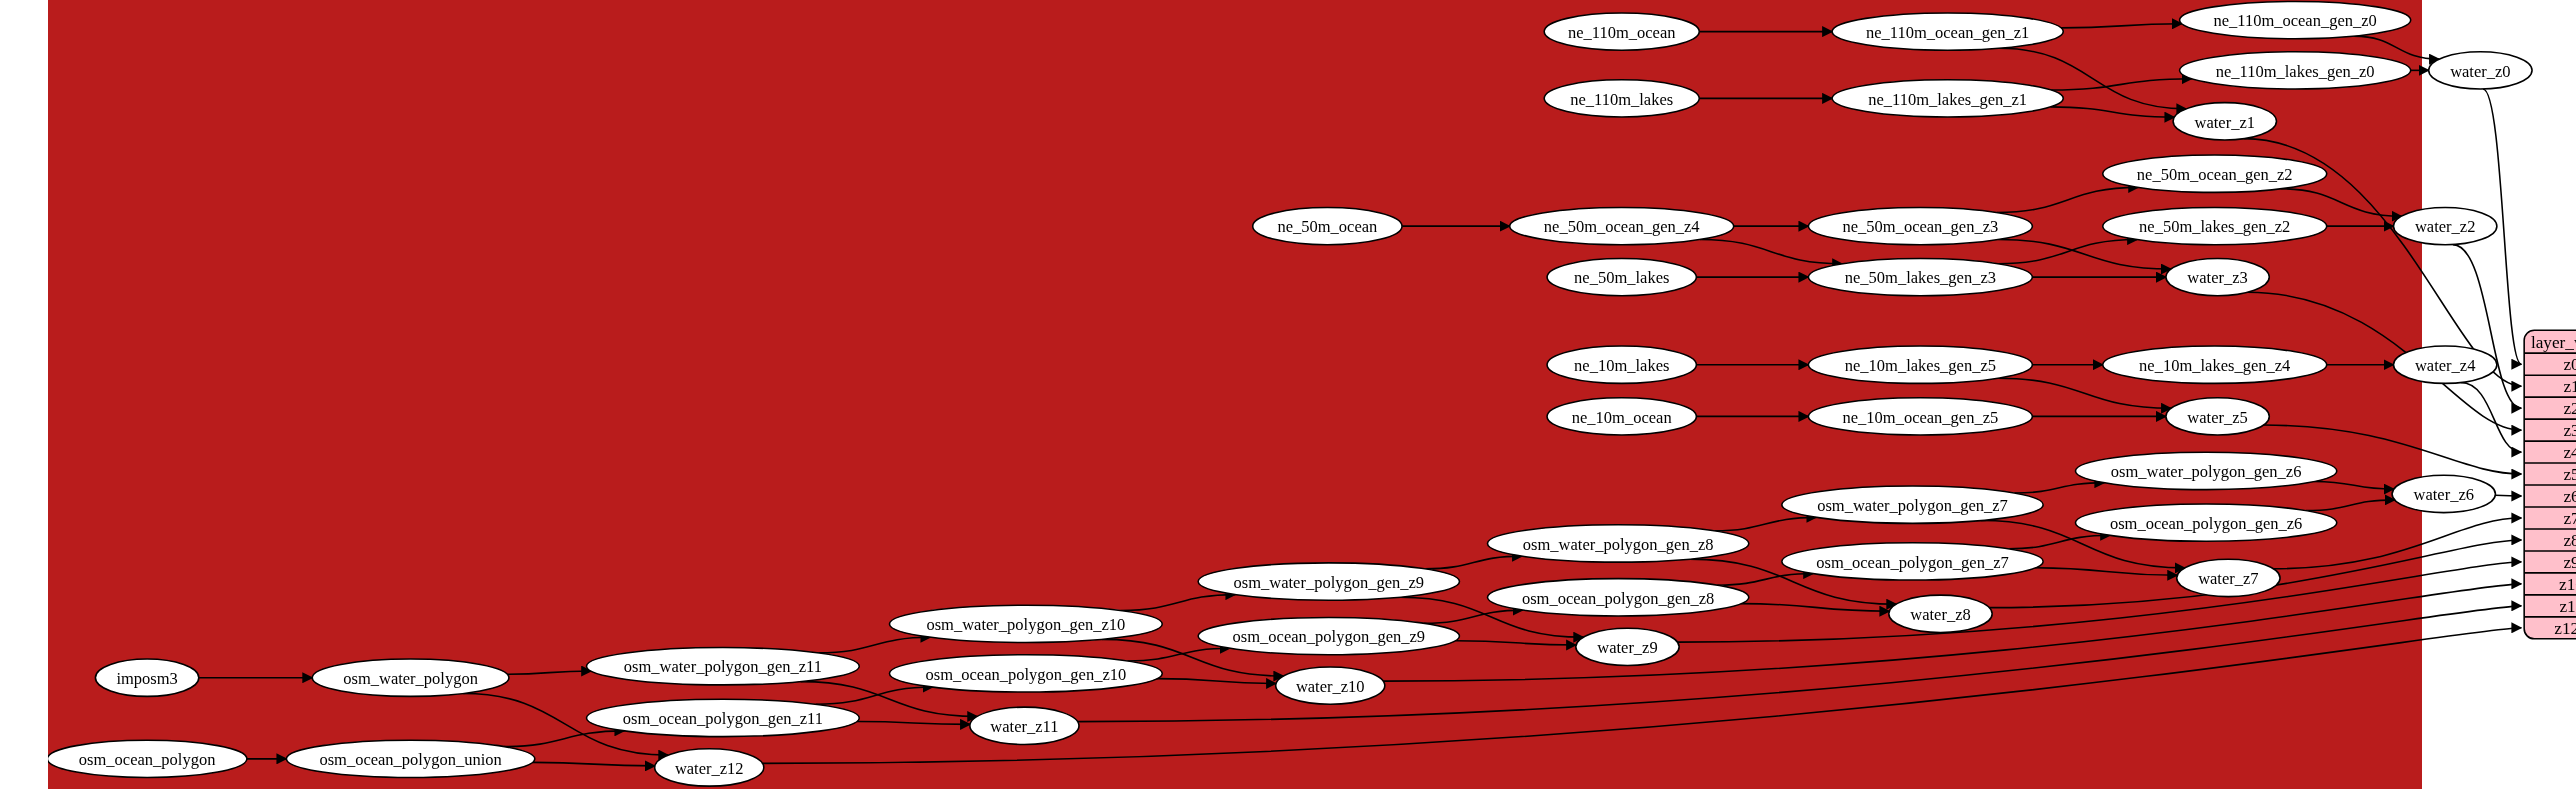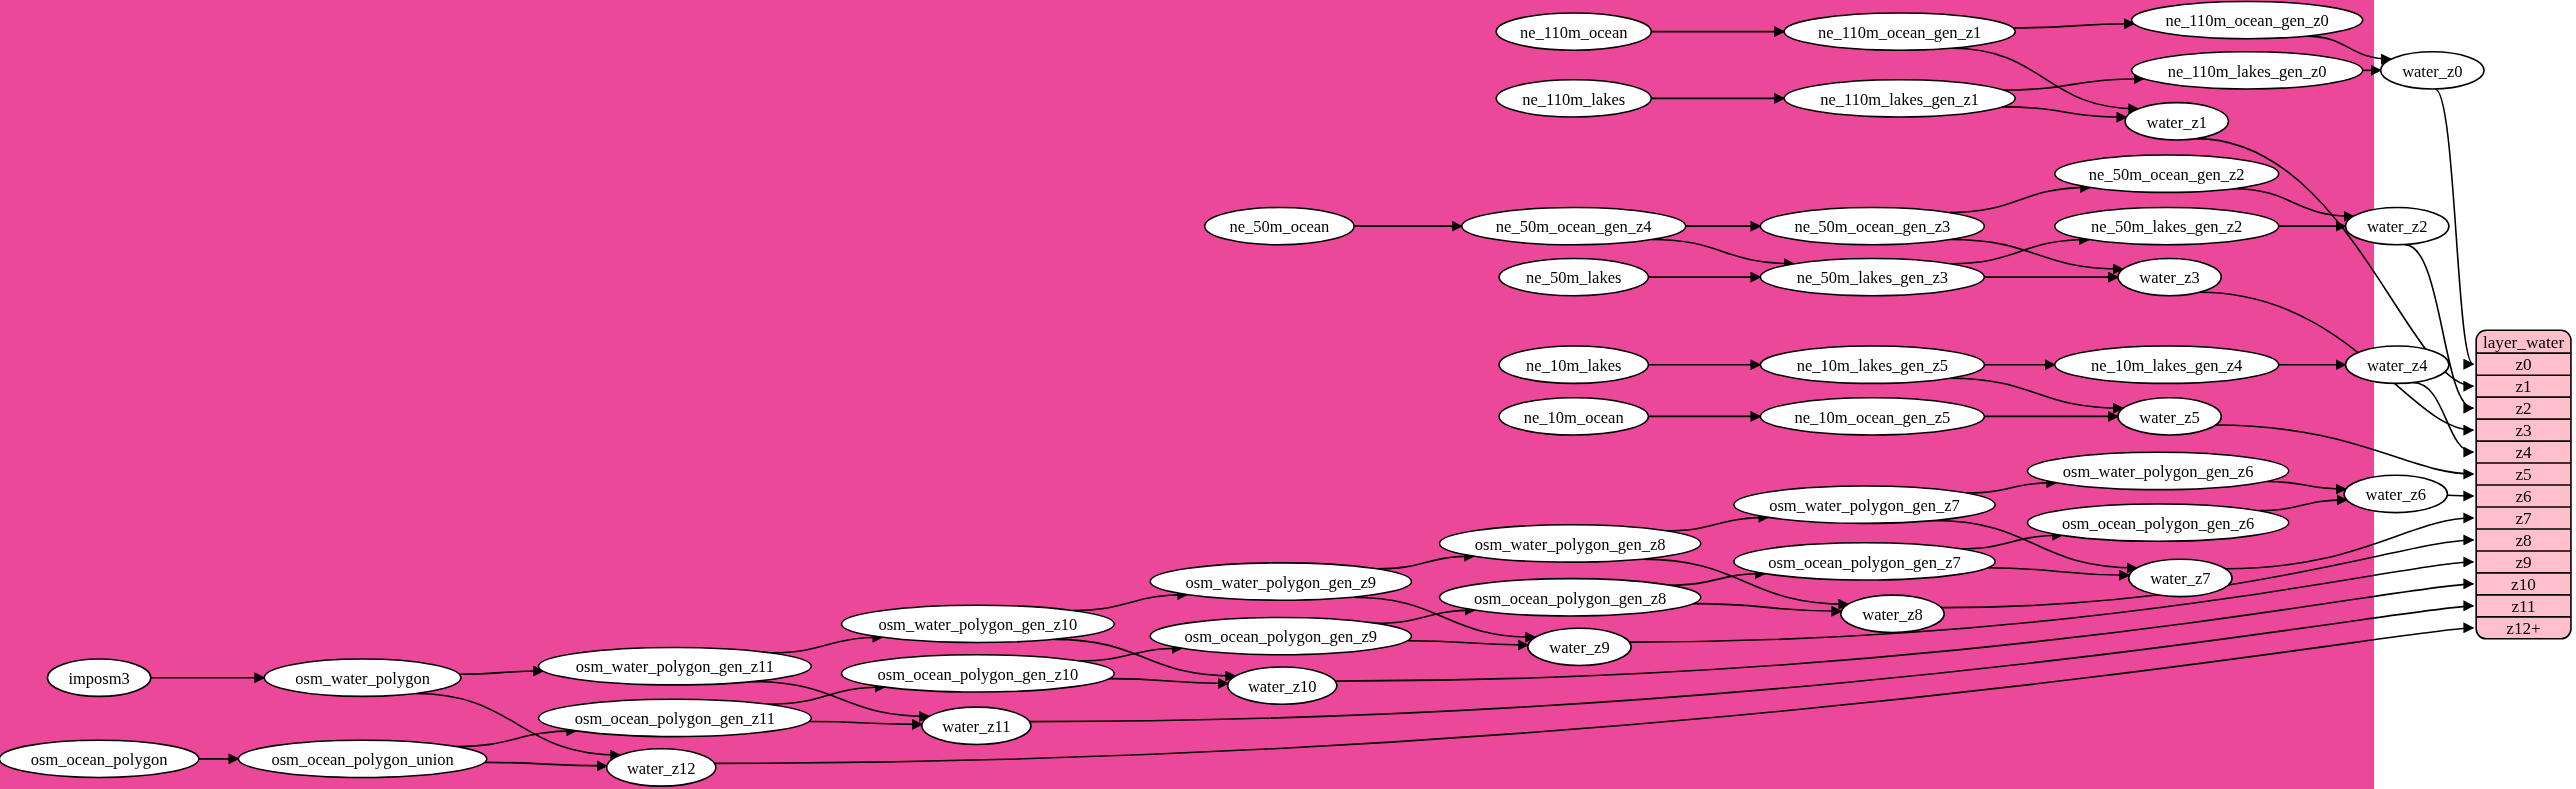--- a/index.html
+++ b/index.html
@@ -1,17 +1,17 @@
 <!DOCTYPE html>
 <html style="font-size:11.5px"><head>
 <meta charset="utf-8">
 <style>
   html,body{margin:0;padding:0;background:#ffffff;}
-  #stage{position:relative;width:2374px;height:789px;background:#ec4899;
-         font-family:"Liberation Serif", serif;}
+  #stage{position:relative;width:2374px;height:789px;background:#b91c1c;
+         font-family:"Liberation Serif", serif;margin-left:48px;}
   svg{position:absolute;left:0;top:0;width:2576px;height:789px;display:block;}
   .ellipse{fill:#ffffff;stroke:#000000;stroke-width:2.2;}
   .edge{fill:none;stroke:#000000;stroke-width:2.2;}
   .nodelabel{font-family:"Liberation Serif", serif;font-size:23px;fill:#000000;
              text-anchor:middle;dominant-baseline:central;}
   .tbl-box{fill:#ffc0cb;stroke:#000000;stroke-width:2.2;}
   .tbl-sep{stroke:#000000;stroke-width:2.2;}
   .tbl-label{font-family:"Liberation Serif", serif;font-size:24px;fill:#000000;
              text-anchor:middle;dominant-baseline:central;}
 </style>

